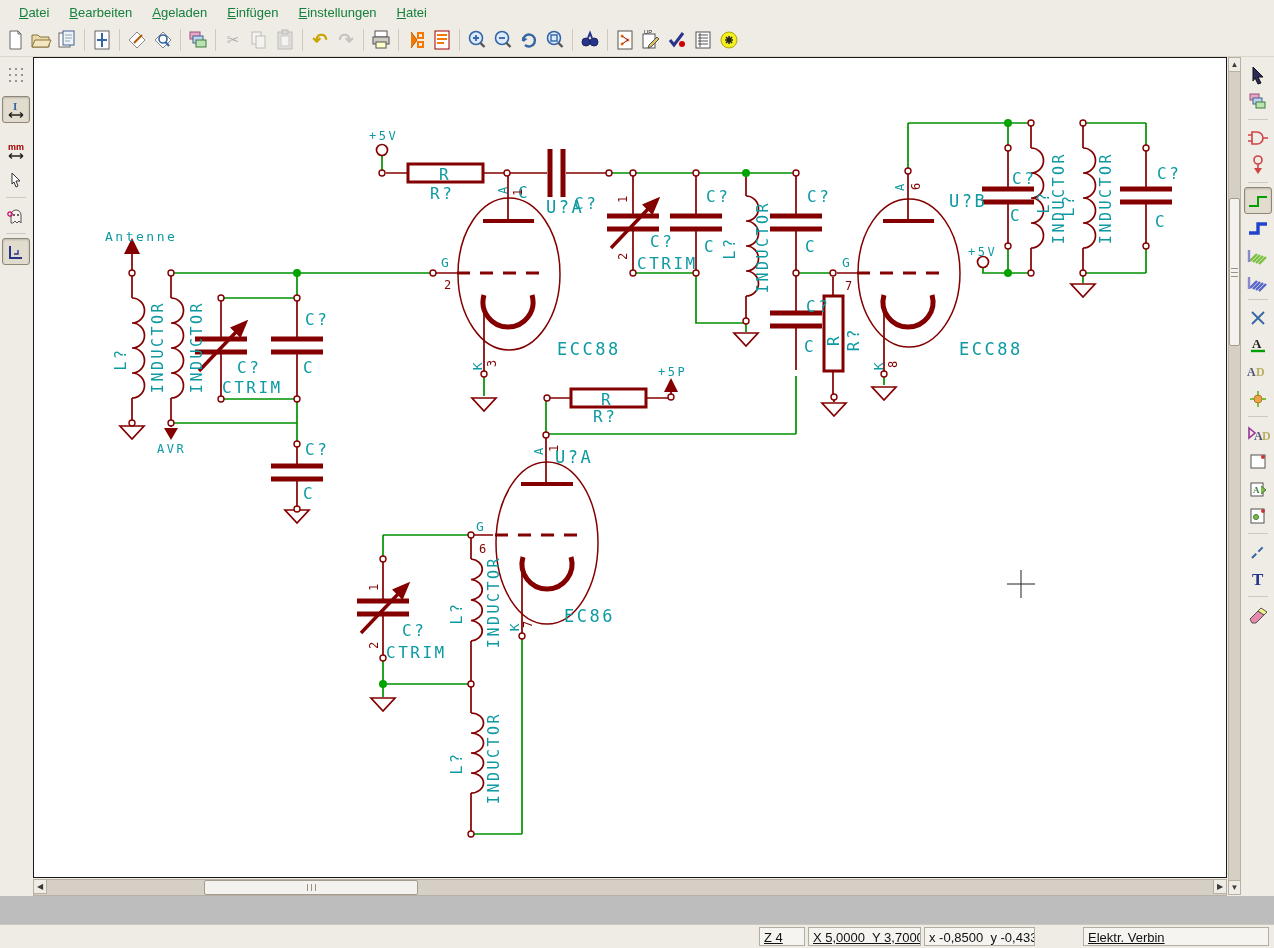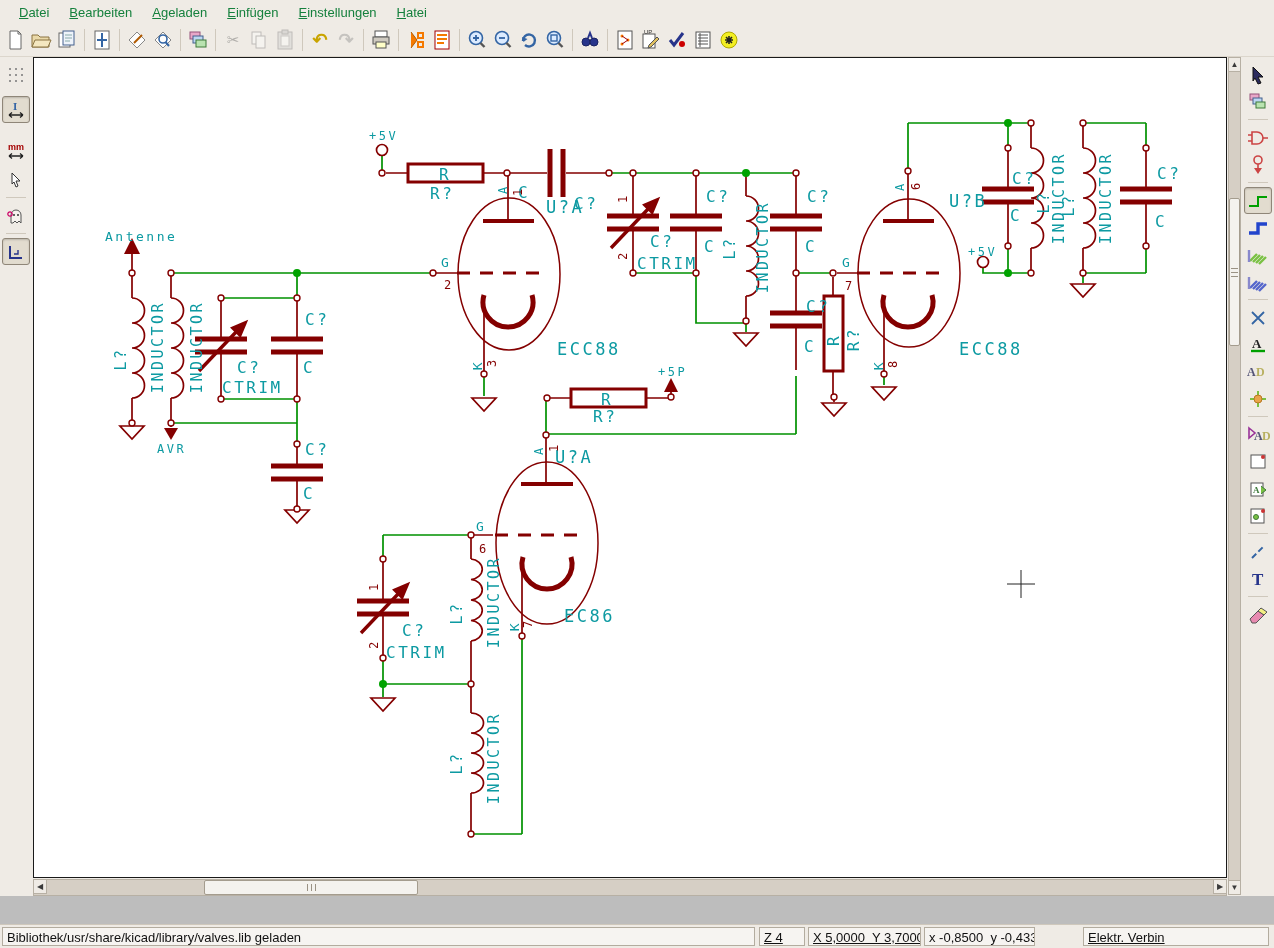--- a/index.html
+++ b/index.html
@@ -672,21 +672,20 @@
       <div class="grip hgrip"></div>
       <div class="grip hgrip"></div>
       <div class="grip hgrip"></div>
     </div>
     <div class="sb-arrow" style="right:-1px;top:-1px;">▶</div>
   </div>
 
   <div class="graystrip"></div>
 
   <div class="statusbar">
-    <div class="sfield" style="left:2px;width:753px;">Bibliothek/usr/share/kicad/library/valves.lib geladen</div>
     <div class="sfield" style="left:759px;width:46px;text-decoration:underline;">Z 4</div>
     <div class="sfield" style="left:808px;width:113px;text-decoration:underline;">X 5,0000  Y 3,7000</div>
     <div class="sfield" style="left:924px;width:111px;">x -0,8500  y -0,4330</div>
     <div class="sfield" style="left:1038px;width:42px;margin-top:21px;">Zoll</div>
     <div class="sfield" style="left:1083px;width:186px;text-decoration:underline;">Elektr. Verbin</div>
   </div>
 
 </div>
 
 </body></html>

